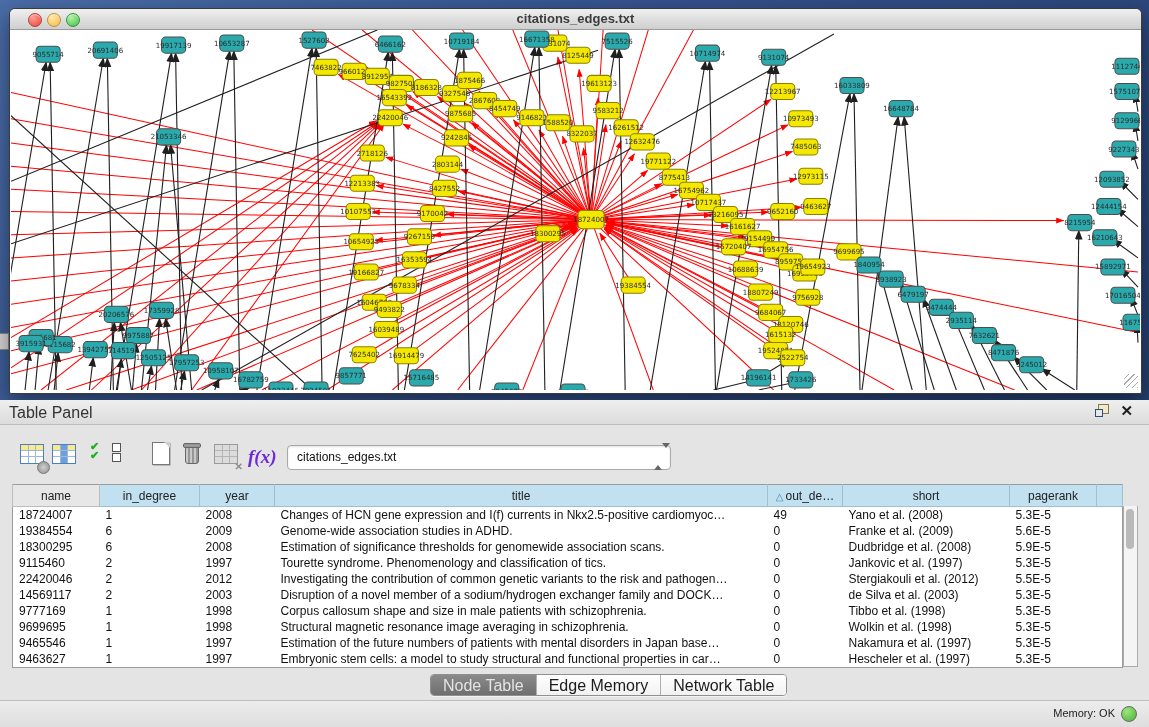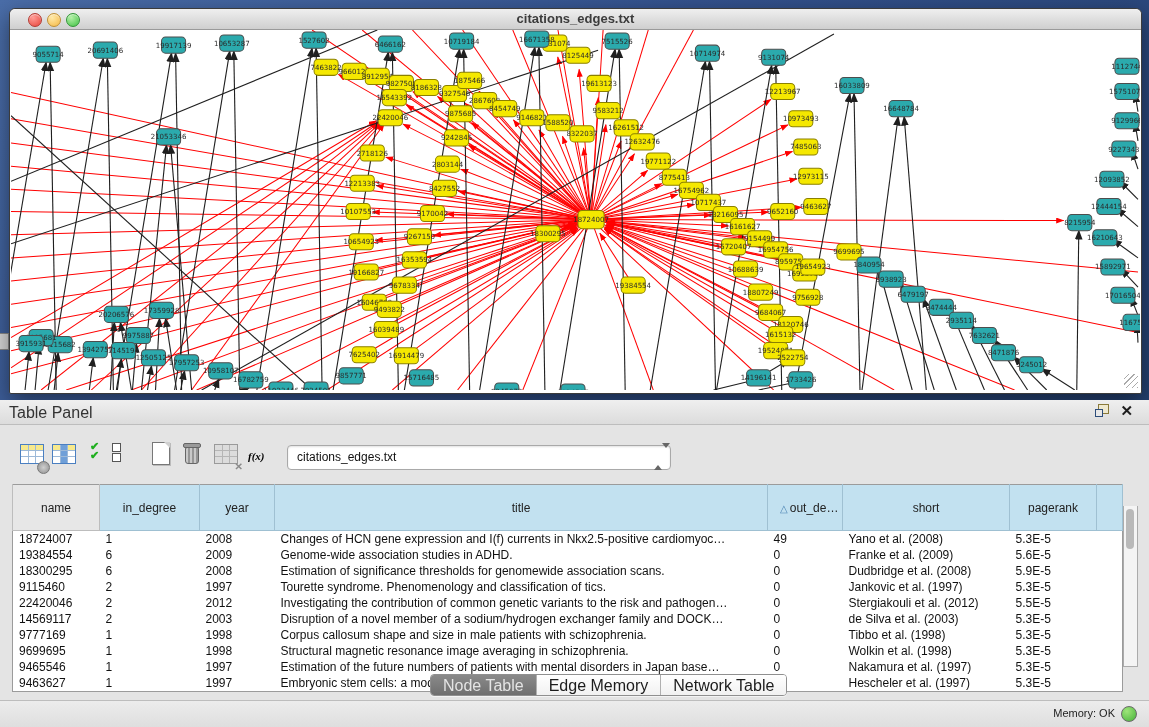--- a/index.html
+++ b/index.html
@@ -20,29 +20,29 @@
   
   .table-panel{position:absolute;left:0;top:400px;width:1149px;height:327px;background:#e4e4e4;}
   .panel-header{position:absolute;left:0;top:0;width:100%;height:24px;background:linear-gradient(#efefef,#dcdcdc);border-bottom:1px solid #bdbdbd;}
   .panel-title{position:absolute;left:9px;top:4px;font-size:16px;color:#333;}
   .float-icon{position:absolute;right:40px;top:4px;width:14px;height:13px;cursor:pointer;}
   .float-icon .sq1{position:absolute;left:3px;top:0;width:9px;height:8px;border:1px solid #8a7a3a;background:#efe9cf;}
   .float-icon .sq2{position:absolute;left:0;top:5px;width:6px;height:6px;border:1px solid #2d4d7a;background:#e8e8e8;}
   .close-x{position:absolute;right:16px;top:2px;font-size:15px;font-weight:700;color:#1d1d1d;cursor:pointer;}
   .toolbar{position:absolute;left:0;top:36px;width:100%;height:44px;}
   .tb-icon{position:absolute;top:6px;width:26px;height:28px;cursor:pointer;}
-  .fx{font-style:italic;font-family:"Liberation Serif",serif;font-size:11px;font-weight:700;color:#000000;}
+  .fx{font-style:italic;font-family:"Liberation Serif",serif;font-size:19px;font-weight:700;color:#6d28d9;}
   .combo{position:absolute;left:287px;top:9px;width:382px;height:23px;background:#fff;border:1px solid #a9a9a9;border-radius:4px;box-shadow:inset 0 1px 2px rgba(0,0,0,.12);}
   .combo-text{position:absolute;left:9px;top:4px;font-size:12px;color:#111;}
   .combo-stepper{position:absolute;right:4px;top:2px;width:12px;height:18px;color:#666;}
   .combo-stepper .tri{width:0;height:0;border-left:4px solid transparent;border-right:4px solid transparent;margin:2px auto;}
   .tri.up{border-bottom:5px solid #666;}
   .tri.down{border-top:5px solid #666;}
   .grid-table{position:absolute;left:12px;top:84px;width:1111px;border:1px solid #9b9b9b;background:#fff;border-collapse:collapse;table-layout:fixed;font-size:12px;}
-  .grid-table th{height:21px;background:#c2e1f0;border:1px solid #9fc0d2;border-top:none;font-weight:400;color:#222;font-size:12px;padding:12px;}
+  .grid-table th{height:21px;background:#c2e1f0;border:1px solid #9fc0d2;border-top:none;font-weight:400;color:#222;font-size:12px;padding:0;}
   .grid-table th.gray{background:#e7e7e7;border-color:#bdbdbd;}
   .grid-table td{height:16px;padding:0 0 0 6px;color:#111;white-space:nowrap;overflow:hidden;border:none;}
   .sort-tri{color:#4f87b5;font-size:10px;margin-right:2px;}
   .vscroll{position:absolute;left:1123px;top:106px;width:13px;height:160px;background:#f4f4f4;border:1px solid #ababab;border-top:none;}
   .vthumb{position:absolute;left:1.5px;top:3px;width:8px;height:40px;background:#b9b9b9;border-radius:4px;}
   .tabs{position:absolute;left:430px;top:274px;height:20px;display:flex;border:1px solid #8f8f8f;border-radius:4px;overflow:hidden;background:#fff;box-shadow:0 1px 0 rgba(255,255,255,.6);}
   .tab{padding:2px 12px;font-size:16px;color:#1c1c1c;border-right:1px solid #b0b0b0;cursor:pointer;background:linear-gradient(#ffffff,#f1f1f1);}
   .tab:last-child{border-right:none;}
   .tab.sel{background:linear-gradient(#8a8a8a,#6f6f6f);color:#e4e4e4;}
   .statusbar{position:absolute;left:0;top:300px;width:100%;height:27px;background:linear-gradient(#ececec,#dedede);border-top:1px solid #bdbdbd;}

